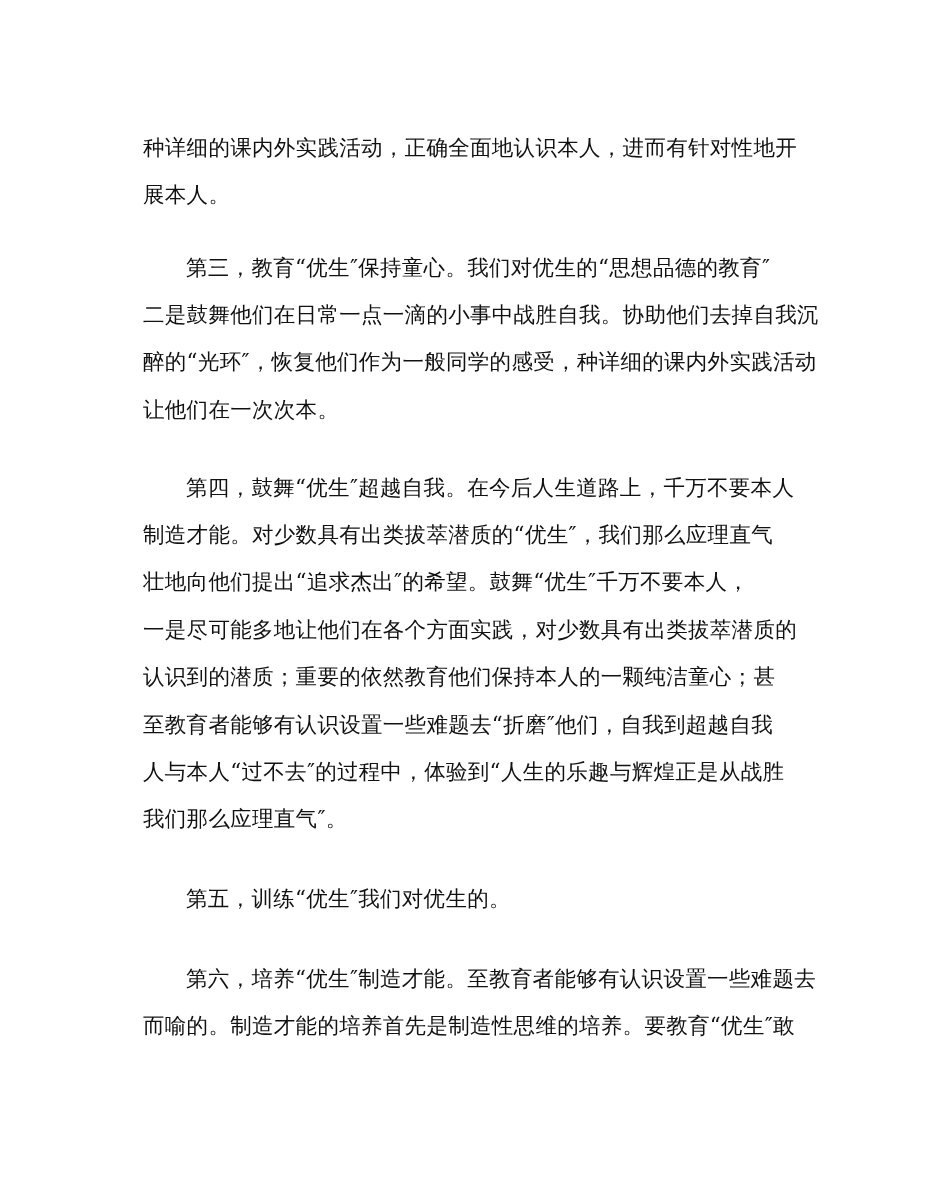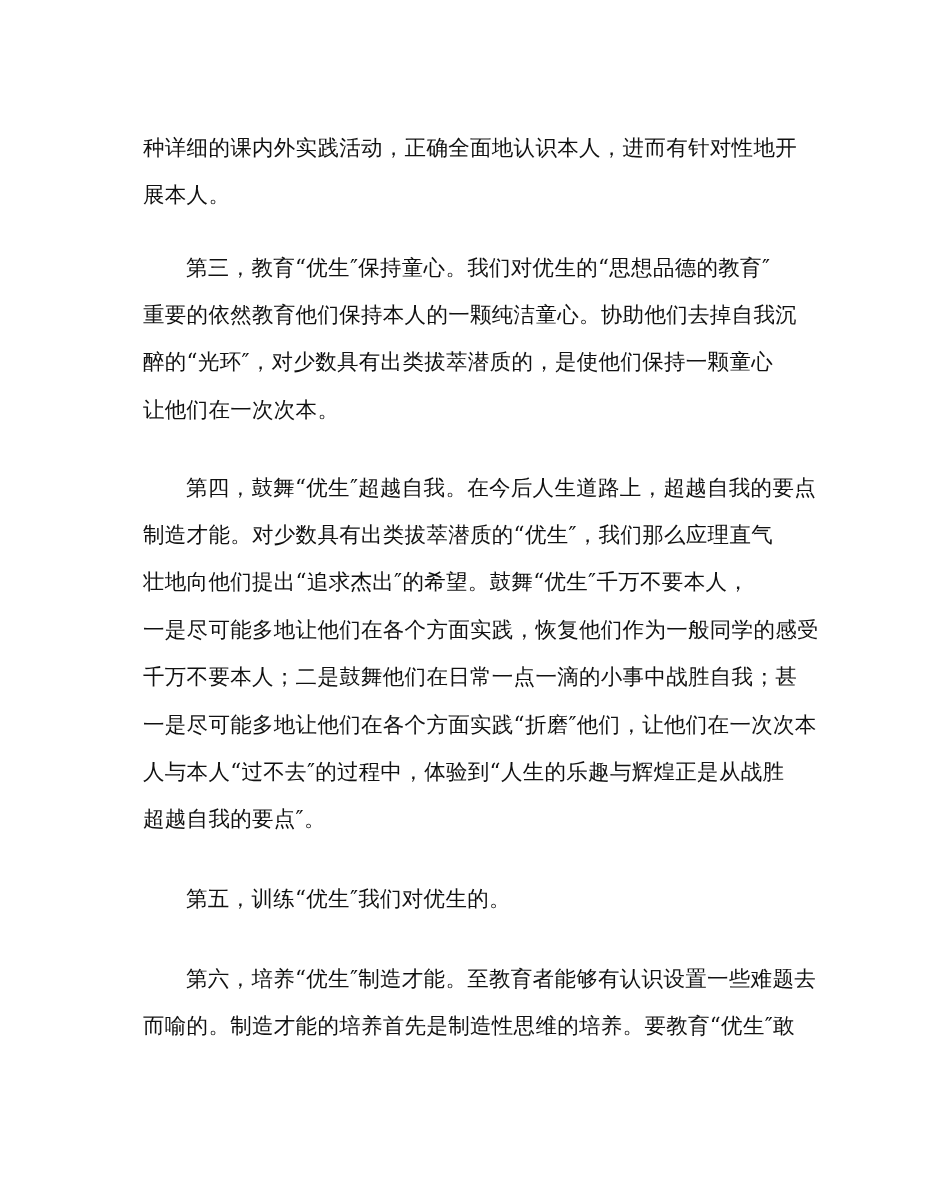--- a/index.html
+++ b/index.html
@@ -38,34 +38,34 @@
 
 <div class="page">
 
   <div>
     <div class="line" style="top:135px">种详细的课内外实践活动，正确全面地认识本人，进而有针对性地开</div>
     <div class="line" style="top:182px">展本人。</div>
   </div>
 
   <div>
     <div class="line indent" style="top:255px">第三，教育“优生″保持童心。我们对优生的“思想品德的教育″</div>
-    <div class="line" style="top:302px">重要的依然教育他们保持本人的一颗纯洁童心。协助他们去掉自我沉</div>
-    <div class="line" style="top:349px">醉的“光环″，对少数具有出类拔萃潜质的，是使他们保持一颗童心</div>
+    <div class="line" style="top:302px">二是鼓舞他们在日常一点一滴的小事中战胜自我。协助他们去掉自我沉</div>
+    <div class="line" style="top:349px">醉的“光环″，恢复他们作为一般同学的感受，种详细的课内外实践活动</div>
     <div class="line" style="top:397px">让他们在一次次本。</div>
   </div>
 
   <div>
-    <div class="line indent" style="top:475px">第四，鼓舞“优生″超越自我。在今后人生道路上，超越自我的要点</div>
+    <div class="line indent" style="top:475px">第四，鼓舞“优生″超越自我。在今后人生道路上，千万不要本人</div>
     <div class="line" style="top:522px">制造才能。对少数具有出类拔萃潜质的“优生″，我们那么应理直气</div>
     <div class="line" style="top:569px">壮地向他们提出“追求杰出″的希望。鼓舞“优生″千万不要本人，</div>
-    <div class="line" style="top:617px">一是尽可能多地让他们在各个方面实践，恢复他们作为一般同学的感受</div>
-    <div class="line" style="top:664px">千万不要本人；二是鼓舞他们在日常一点一滴的小事中战胜自我；甚</div>
-    <div class="line" style="top:712px">一是尽可能多地让他们在各个方面实践“折磨″他们，让他们在一次次本</div>
+    <div class="line" style="top:617px">一是尽可能多地让他们在各个方面实践，对少数具有出类拔萃潜质的</div>
+    <div class="line" style="top:664px">认识到的潜质；重要的依然教育他们保持本人的一颗纯洁童心；甚</div>
+    <div class="line" style="top:712px">至教育者能够有认识设置一些难题去“折磨″他们，自我到超越自我</div>
     <div class="line" style="top:759px">人与本人“过不去″的过程中，体验到“人生的乐趣与辉煌正是从战胜</div>
-    <div class="line" style="top:806px">超越自我的要点″。</div>
+    <div class="line" style="top:806px">我们那么应理直气″。</div>
   </div>
 
   <div>
     <div class="line indent" style="top:886px">第五，训练“优生″我们对优生的。</div>
   </div>
 
   <div>
     <div class="line indent" style="top:966px">第六，培养“优生″制造才能。至教育者能够有认识设置一些难题去</div>
     <div class="line" style="top:1013px">而喻的。制造才能的培养首先是制造性思维的培养。要教育“优生″敢</div>
   </div>

